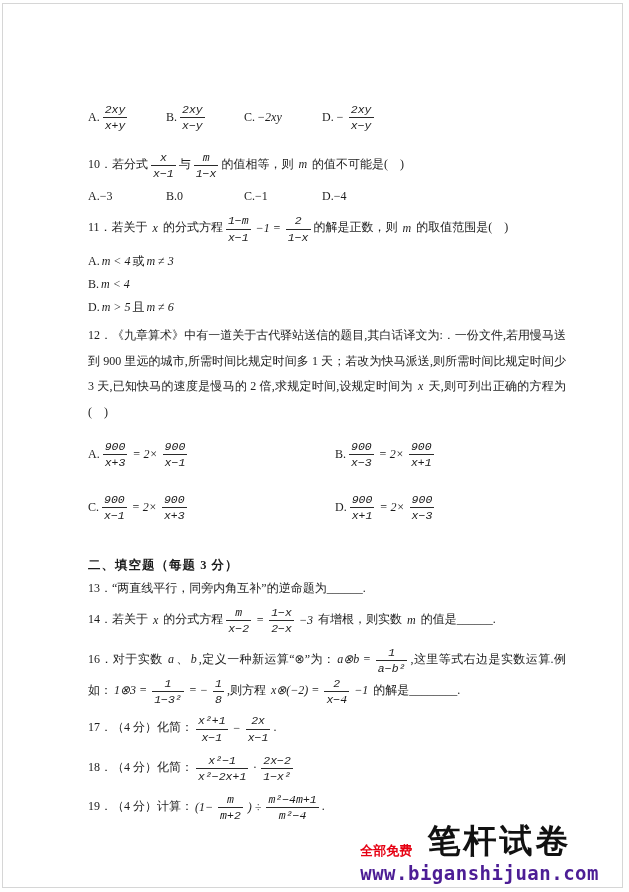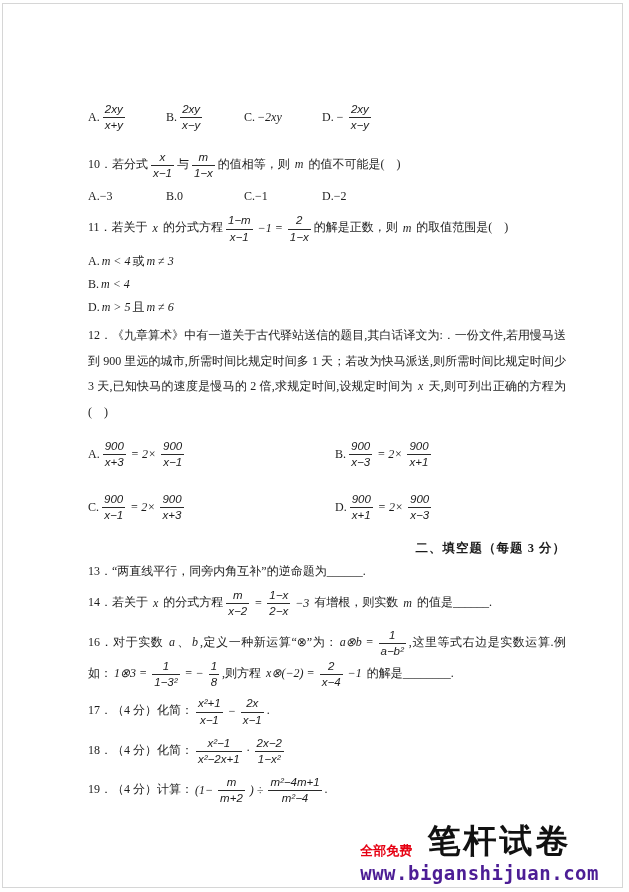--- a/index.html
+++ b/index.html
@@ -17,35 +17,35 @@
     border:1px solid #d6d6d6;
     pointer-events:none;
   }
   .content{
     position:absolute;left:88px;top:92px;width:478px;
   }
   
   .l-line{margin:6px 0 8px;}
   .l-para{margin:3px 0 5px;line-height:2.15;text-align:justify;}
   .l-option{margin:0 0 7px;}
-  .l-heading{font-weight:700;margin:9px 0 5px;font-size:12.5px;letter-spacing:1px;text-align:right;}
+  .l-heading{font-weight:700;margin:26px 0 5px;font-size:12.5px;letter-spacing:1px;}
   .l-options4{display:flex;margin:2px 0 9px;align-items:center;}
   .l-options4 .optcol{width:78px;flex:0 0 auto;}
   .l-options2{display:flex;margin:2px 0 6px;align-items:center;}
   .l-options2 .optcol{flex:0 0 auto;}
   .l-options2 .optcol:first-child{width:247px;}
   .optcol{display:flex;align-items:center;white-space:nowrap;}
   
   .math{font-style:italic;font-family:"Liberation Serif",serif;margin:16px 2px;white-space:nowrap;}
   .cn{}
   .frac{
     display:inline-flex;flex-direction:column;
     text-align:center;vertical-align:middle;
     margin:1px 3px;
-    font-style:italic;font-family:Liberation Sans, sans-serif;
+    font-style:italic;font-family:Liberation Mono, monospace;
     font-size:11.5px;line-height:1.15;
   }
   .frac .num{display:block;border-bottom:1px solid #2a2a2a;padding:0 2px 1px;}
   .frac .den{display:block;padding:1px 2px 0;}
   
   .watermark{position:absolute;right:30px;bottom:8px;text-align:center;}
   .brand-row{position:relative;padding-left:12px;}
   .wm-brand{font-size:33px;font-weight:700;letter-spacing:3px;color:#111;font-family:"Liberation Serif",serif;margin-left:28px;}
   .wm-free{position:absolute;left:0;bottom:4px;font-size:13px;font-weight:700;}
   .wm-url{font-family:"DejaVu Sans Mono",monospace;font-weight:600;font-size:19px;color:#4c1d95;letter-spacing:0.5px;margin-top:-2px;}
@@ -95,21 +95,21 @@
       <div class="optcol">
         <span class="cn">A.−3</span>
       </div>
       <div class="optcol">
         <span class="cn">B.0</span>
       </div>
       <div class="optcol">
         <span class="cn">C.−1</span>
       </div>
       <div class="optcol">
-        <span class="cn">D.−2</span>
+        <span class="cn">D.−4</span>
       </div>
     </div>
     <div class="l-line"><span class="cn">11．若关于 </span><span class="math">x</span><span class="cn"> 的分式方程</span><span class="frac">
         <span class="num">1−m</span>
         <span class="den">x−1</span>
       </span><span class="math">−1 =</span><span class="frac">
         <span class="num">2</span>
         <span class="den">1−x</span>
       </span><span class="cn">的解是正数，则 </span><span class="math">m</span><span class="cn"> 的取值范围是(　)</span></div>
     <div class="l-option"><span class="cn">A.</span><span class="math">m &lt; 4</span><span class="cn">或</span><span class="math">m ≠ 3</span></div>

